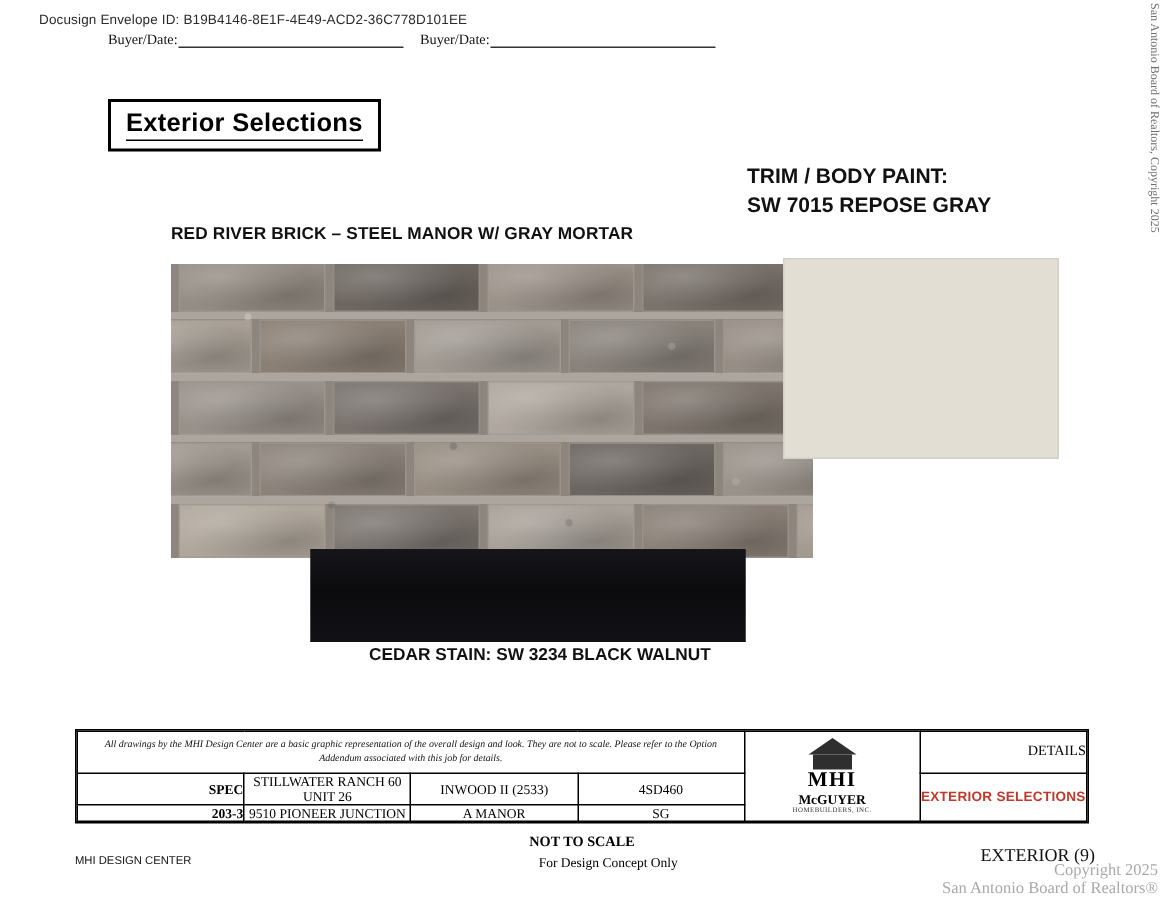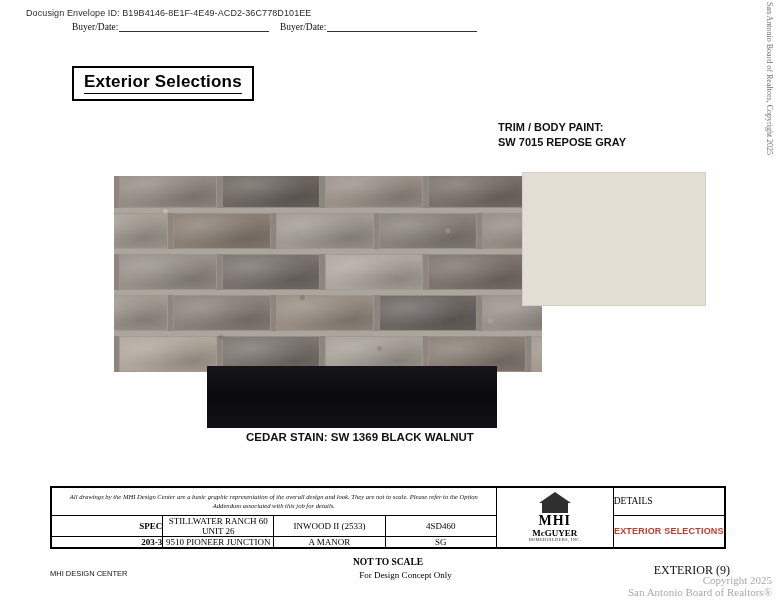--- a/index.html
+++ b/index.html
@@ -94,25 +94,25 @@
     font-family: "Liberation Sans", sans-serif;
     font-weight: bold;
     font-size: 11.5px;
     letter-spacing: 0.1px;
     color: #111;
   }
 
   
   .paint-label {
     position: absolute;
-    top: 120px;
+    top: 108px;
     left: 498px;
     font-family: "Liberation Sans", sans-serif;
     font-weight: bold;
-    font-size: 11px;
+    font-size: 14px;
     line-height: 1.35;
     color: #111;
   }
 
   
   .brick-swatch {
     position: absolute;
     top: 176px;
     left: 114px;
     width: 428px;
@@ -270,21 +270,21 @@
   .logo-sub {
     font-family: "Liberation Serif", serif;
     font-size: 4.6px;
     letter-spacing: 0.3px;
     line-height: 1;
     color: #333;
   }
   .details-head {
     font-family: "Liberation Serif", serif;
     font-size: 9.5px;
-    text-align: left;
+    text-align: right;
     padding: 4px 2px;
     margin-top: 28px;
   }
   .details-value {
     font-family: "Liberation Sans", sans-serif;
     font-weight: bold;
     font-size: 9px;
     color: #c0392b;
     text-align: center;
     padding: 5px 2px;
@@ -351,20 +351,21 @@
   <div class="buyer-line" id="buyer2">
     <span class="lbl">Buyer/Date:</span><span class="rule"></span>
   </div>
 
   <div class="vert-copy">San Antonio Board of Realtors, Copyright 2025</div>
 
   <div class="title-box">
     <span class="title-text">Exterior Selections</span>
   </div>
 
+  <div class="brick-label">RED RIVER BRICK – STEEL MANOR W/ GRAY MORTAR</div>
 
   <div class="paint-label">
     <div>TRIM / BODY PAINT:</div>
     <div>SW 7015 REPOSE GRAY</div>
   </div>
 
   <div class="brick-swatch">
     <div class="brick-grid" id="brick-grid">
         <div class="brick" style="left: 5px; top: -4px; width: 98px; height: 36px; background: rgb(151, 141, 130); filter: saturate(0.78);"></div>
         <div class="brick" style="left: 108px; top: -4px; width: 98px; height: 36px; background: rgb(111, 103, 96); filter: saturate(0.86);"></div>
@@ -392,21 +393,21 @@
         <div class="brick" style="left: 314px; top: 160px; width: 98px; height: 36px; background: rgb(138, 127, 116); filter: saturate(0.86);"></div>
         <div class="brick" style="left: 417px; top: 160px; width: 98px; height: 36px; background: rgb(163, 154, 143); filter: saturate(0.94);"></div>
       </div>
     <div class="mortar-overlay"></div>
     <div class="brick-noise"></div>
   </div>
 
   <div class="paint-swatch"></div>
 
   <div class="stain-swatch"></div>
-  <div class="stain-label">CEDAR STAIN: SW 1369 BLACK WALNUT</div>
+  <div class="stain-label">CEDAR STAIN: SW 3234 BLACK WALNUT</div>
 
   <div class="table-wrap">
     <table class="spec">
       <tbody>
           <tr>
         <td colspan="4">
           <div class="disclaimer">All drawings by the MHI Design Center are a basic graphic representation of the overall design and look. They are not to scale. Please refer to the Option Addendum associated with this job for details.</div>
         </td>
         <td rowspan="3" class="logo-cell">
           <div class="logo-house"></div>

